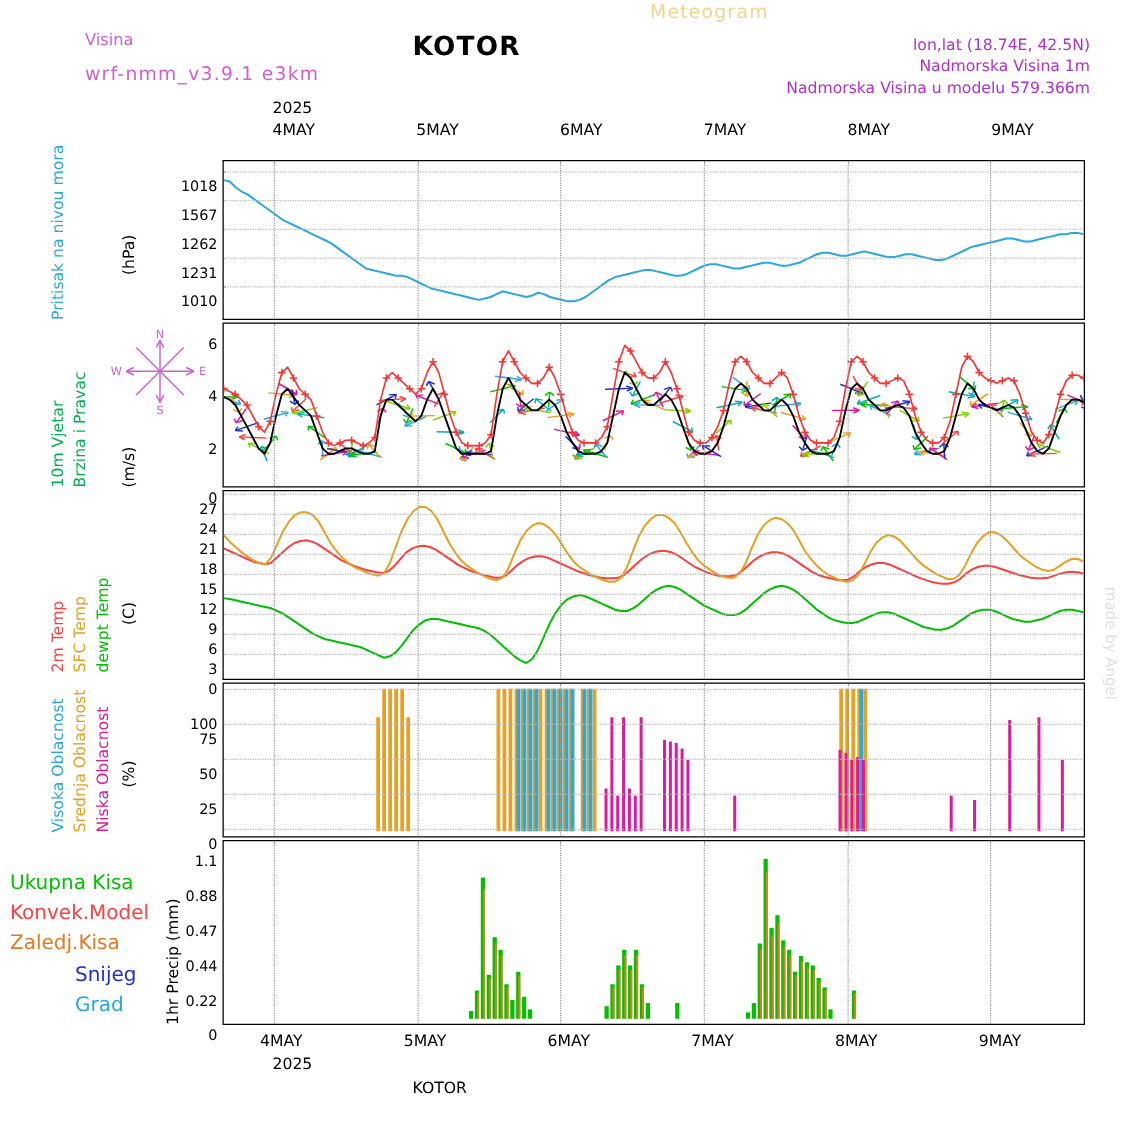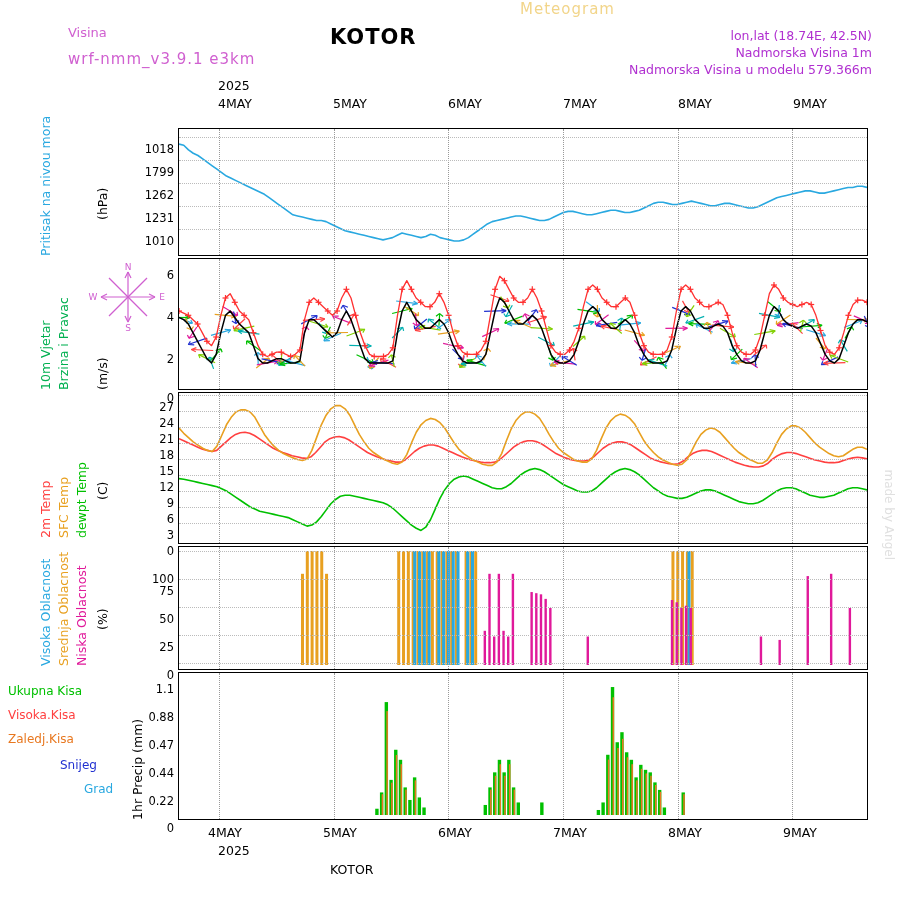--- a/index.html
+++ b/index.html
@@ -27,21 +27,21 @@
 
   .ytick{position:absolute;right:100%;margin-right:5px;font-size:11.5px;color:#000;transform:translateY(-50%);white-space:nowrap;margin-top:12px;}
   .toptick{position:absolute;top:96px;font-size:12.5px;color:#000;}
   .bottomtick{position:absolute;top:825px;font-size:12.5px;color:#000;}
   .year-top{position:absolute;left:218px;top:78px;font-size:12.5px;color:#000;}
   .year-bottom{position:absolute;left:218px;top:843px;font-size:12.5px;color:#000;}
   .footer-station{position:absolute;left:330px;top:862px;font-size:12.5px;color:#000;}
 
   .vlabel{position:absolute;writing-mode:vertical-rl;transform:rotate(180deg);font-size:12.5px;white-space:nowrap;}
 
-  .legend-left{position:absolute;font-size:12px;white-space:nowrap;}
+  .legend-left{position:absolute;font-size:16px;white-space:nowrap;margin-top:12px;}
 
   svg{display:block;}
   .compass{position:absolute;left:83px;top:262px;width:90px;height:70px;font-size:10px;color:#d060d0;}
 </style>
 </head>
 <body>
 
 <div class="abs meteogram-title">Meteogram</div>
 <div class="abs model-label">Visina</div>
 <div class="abs model-name">wrf-nmm_v3.9.1 e3km</div>
@@ -68,21 +68,21 @@
     <div class="gridv" style="left:39.1%"></div>
   <div class="gridv" style="left:55.8%"></div>
     <div class="gridv" style="left:72.5%"></div>
     <div class="gridv" style="left:89.1%"></div>
   <div class="gridh" style="top:8px"></div>
     <div class="gridh" style="top:31px"></div>
     <div class="gridh" style="top:54px"></div>
   <div class="gridh" style="top:77px"></div>
     <div class="gridh" style="top:100px"></div>
   <div class="ytick" style="top:8px">1018</div>
-  <div class="ytick" style="top:31px">1799</div>
+  <div class="ytick" style="top:31px">1567</div>
   <div class="ytick" style="top:54px">1262</div>
   <div class="ytick" style="top:77px">1231</div>
   <div class="ytick" style="top:100px">1010</div>
   <svg id="svg-pressure" width="688" height="126" viewBox="0 0 688 126" preserveAspectRatio="none">
       <path d="M0.00 15.12 L4.74 16.26 L9.49 20.82 L14.23 24.24 L18.98 26.52 L23.72 29.94 L28.47 33.36 L33.21 36.78 L37.96 40.20 L42.70 43.62 L47.45 47.04 L52.19 49.32 L56.94 51.60 L61.68 53.88 L66.43 56.16 L71.17 58.44 L75.92 60.72 L80.66 63.00 L85.41 65.28 L90.15 68.70 L94.90 72.12 L99.64 75.54 L104.39 78.96 L109.13 82.38 L113.88 85.80 L118.62 86.94 L123.37 88.08 L128.11 89.22 L132.86 90.36 L137.60 91.50 L142.34 91.50 L147.09 92.64 L151.83 94.92 L156.58 97.20 L161.32 99.48 L166.07 101.76 L170.81 102.90 L175.56 104.04 L180.30 105.18 L185.05 106.32 L189.79 107.46 L194.54 108.60 L199.28 109.74 L204.03 110.88 L208.77 109.74 L213.52 108.60 L218.26 106.32 L223.01 104.04 L227.75 105.18 L232.50 106.32 L237.24 107.46 L241.99 108.60 L246.73 107.46 L251.48 105.18 L256.22 106.32 L260.97 108.60 L265.71 109.74 L270.46 110.88 L275.20 112.02 L279.94 112.02 L284.69 110.88 L289.43 108.60 L294.18 105.18 L298.92 101.76 L303.67 98.34 L308.41 94.92 L313.16 92.64 L317.90 91.50 L322.65 90.36 L327.39 89.22 L332.14 88.08 L336.88 86.94 L341.63 86.94 L346.37 88.08 L351.12 89.22 L355.86 90.36 L360.61 91.50 L365.35 91.50 L370.10 90.36 L374.84 88.08 L379.59 85.80 L384.33 83.52 L389.08 82.38 L393.82 82.38 L398.57 83.52 L403.31 84.66 L408.06 85.80 L412.80 85.80 L417.54 84.66 L422.29 83.52 L427.03 82.38 L431.78 81.24 L436.52 81.24 L441.27 82.38 L446.01 83.52 L450.76 83.52 L455.50 82.38 L460.25 81.24 L464.99 78.96 L469.74 76.68 L474.48 74.40 L479.23 73.26 L483.97 73.26 L488.72 74.40 L493.46 75.54 L498.21 75.54 L502.95 74.40 L507.70 73.26 L512.44 72.12 L517.19 73.26 L521.93 74.40 L526.68 75.54 L531.42 76.68 L536.17 76.68 L540.91 75.54 L545.66 74.40 L550.40 74.40 L555.14 75.54 L559.89 76.68 L564.63 77.82 L569.38 78.96 L574.12 78.96 L578.87 77.82 L583.61 75.54 L588.36 73.26 L593.10 70.98 L597.85 68.70 L602.59 67.56 L607.34 66.42 L612.08 65.28 L616.83 64.14 L621.57 63.00 L626.32 61.86 L631.06 61.86 L635.81 63.00 L640.55 64.14 L645.30 64.14 L650.04 63.00 L654.79 61.86 L659.53 60.72 L664.28 59.58 L669.02 58.44 L673.77 58.44 L678.51 57.30 L683.26 57.30 L688.00 58.44 " fill="none" stroke="#29a8e0" stroke-width="1.6" stroke-linejoin="round"></path>
     </svg>
 </div>
 
 <div class="vlabel" style="left:38px;top:262px;height:128px;color:#00b050;">10m Vjetar</div>
 <div class="vlabel" style="left:56px;top:262px;height:128px;color:#00b050;">Brzina i Pravac</div>
@@ -1289,24 +1289,24 @@
       <rect x="510.55" y="61.00" width="2.4" height="57.00" fill="#e0199a"></rect>
       <rect x="580.75" y="89.50" width="2.4" height="28.50" fill="#e0199a"></rect>
       <rect x="599.47" y="92.92" width="2.4" height="25.08" fill="#e0199a"></rect>
       <rect x="627.56" y="29.08" width="2.4" height="88.92" fill="#e0199a"></rect>
       <rect x="650.96" y="26.80" width="2.4" height="91.20" fill="#e0199a"></rect>
       <rect x="669.68" y="61.00" width="2.4" height="57.00" fill="#e0199a"></rect>
     </svg>
 </div>
 
 <div class="legend-left" style="left:8px;top:684px;color:#00c000;">Ukupna Kisa</div>
-<div class="legend-left" style="left:8px;top:708px;color:#ff4040;">Visoka.Kisa</div>
+<div class="legend-left" style="left:8px;top:708px;color:#ff4040;">Konvek.Model</div>
 <div class="legend-left" style="left:8px;top:732px;color:#e87820;">Zaledj.Kisa</div>
 <div class="legend-left" style="left:60px;top:758px;color:#2030d0;">Snijeg</div>
-<div class="legend-left" style="left:84px;top:782px;color:#29a8e0;">Grad</div>
+<div class="legend-left" style="left:60px;top:782px;color:#29a8e0;">Grad</div>
 <div class="vlabel" style="left:130px;top:690px;height:130px;color:#000;">1hr Precip (mm)</div>
 
 <div class="panel p5">
   <div class="gridv" style="left:5.8%"></div>
     <div class="gridv" style="left:22.5%"></div>
     <div class="gridv" style="left:39.1%"></div>
   <div class="gridv" style="left:55.8%"></div>
     <div class="gridv" style="left:72.5%"></div>
     <div class="gridv" style="left:89.1%"></div>
   <div class="ytick" style="top:4px">1.1</div>

